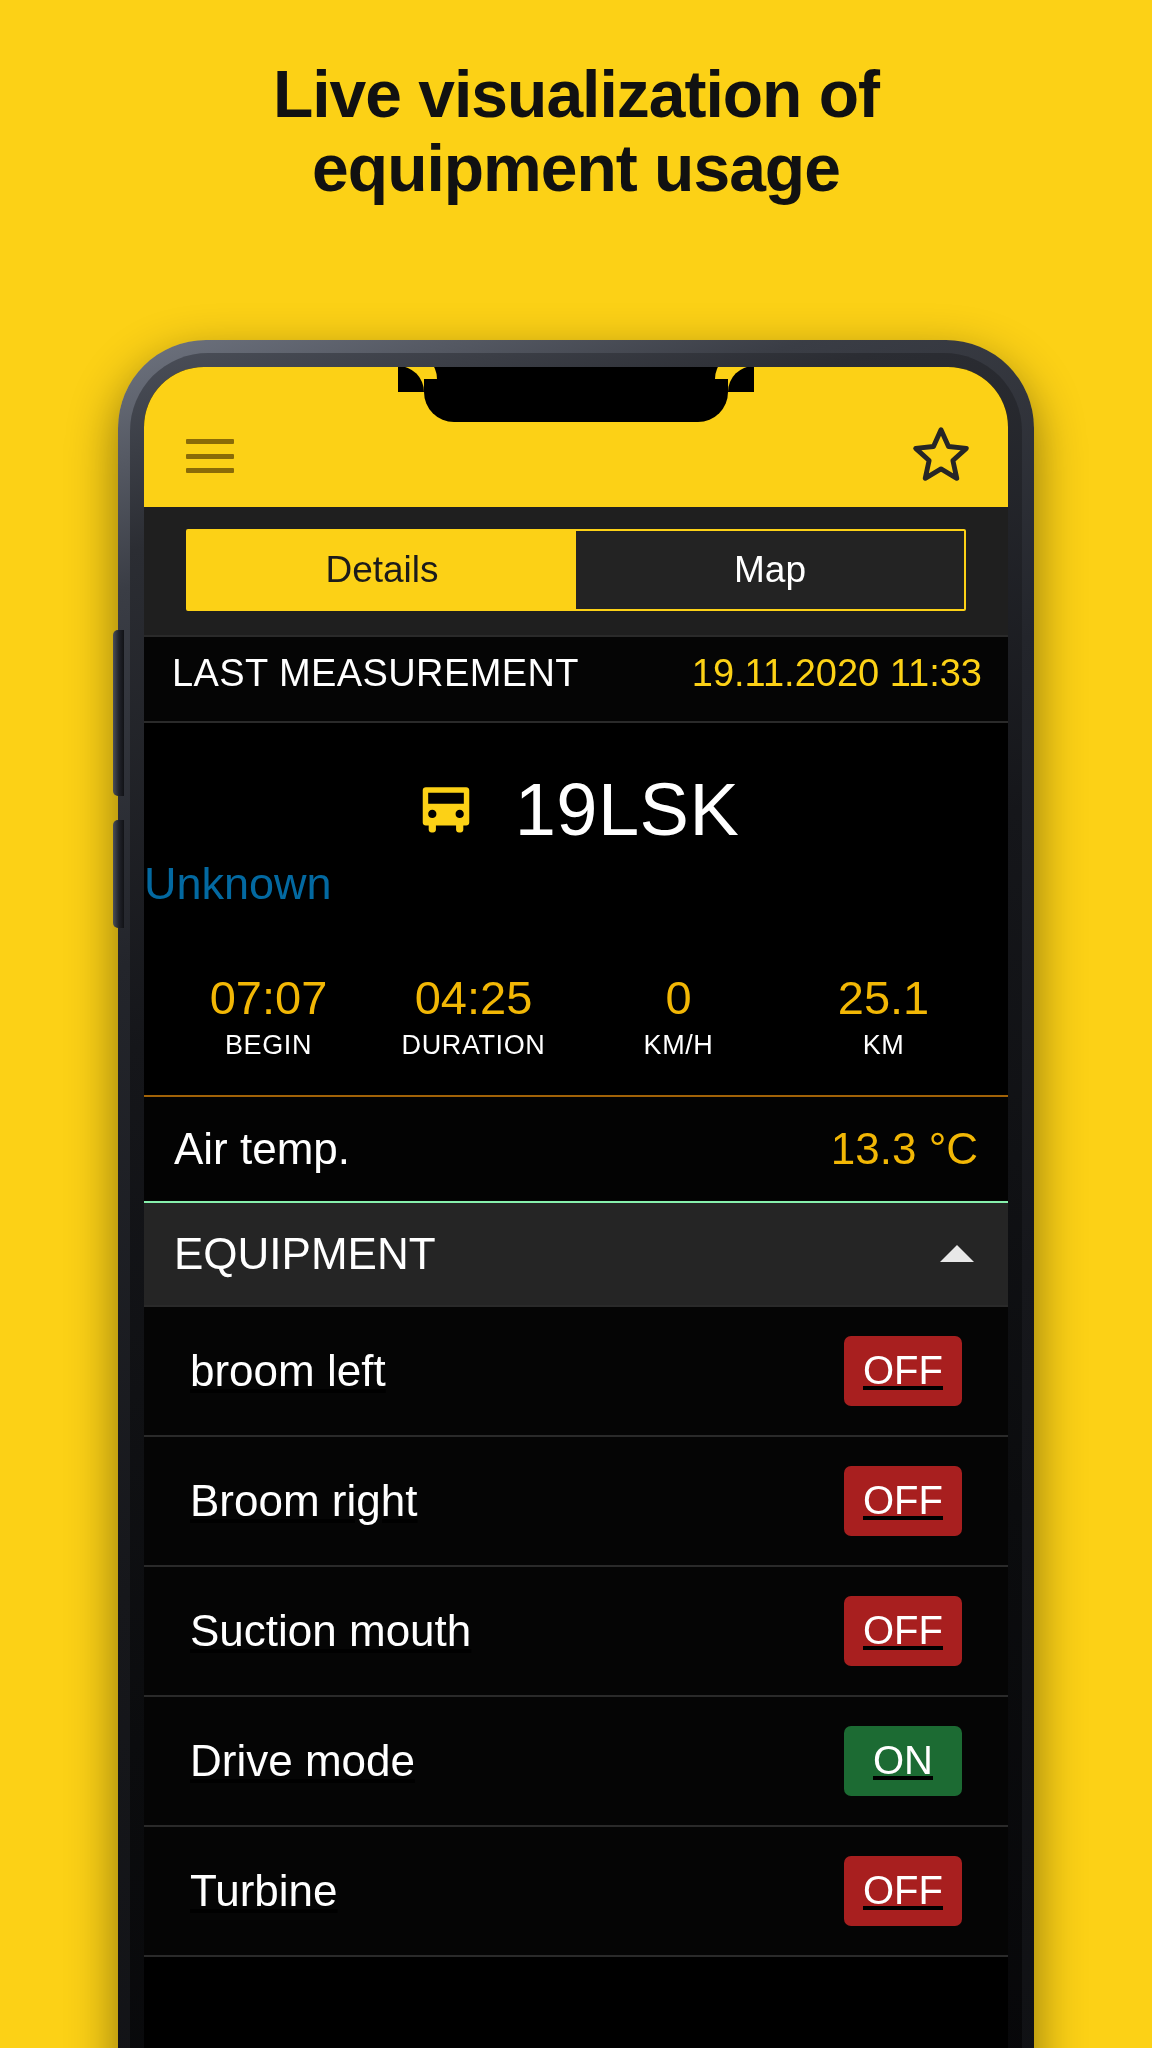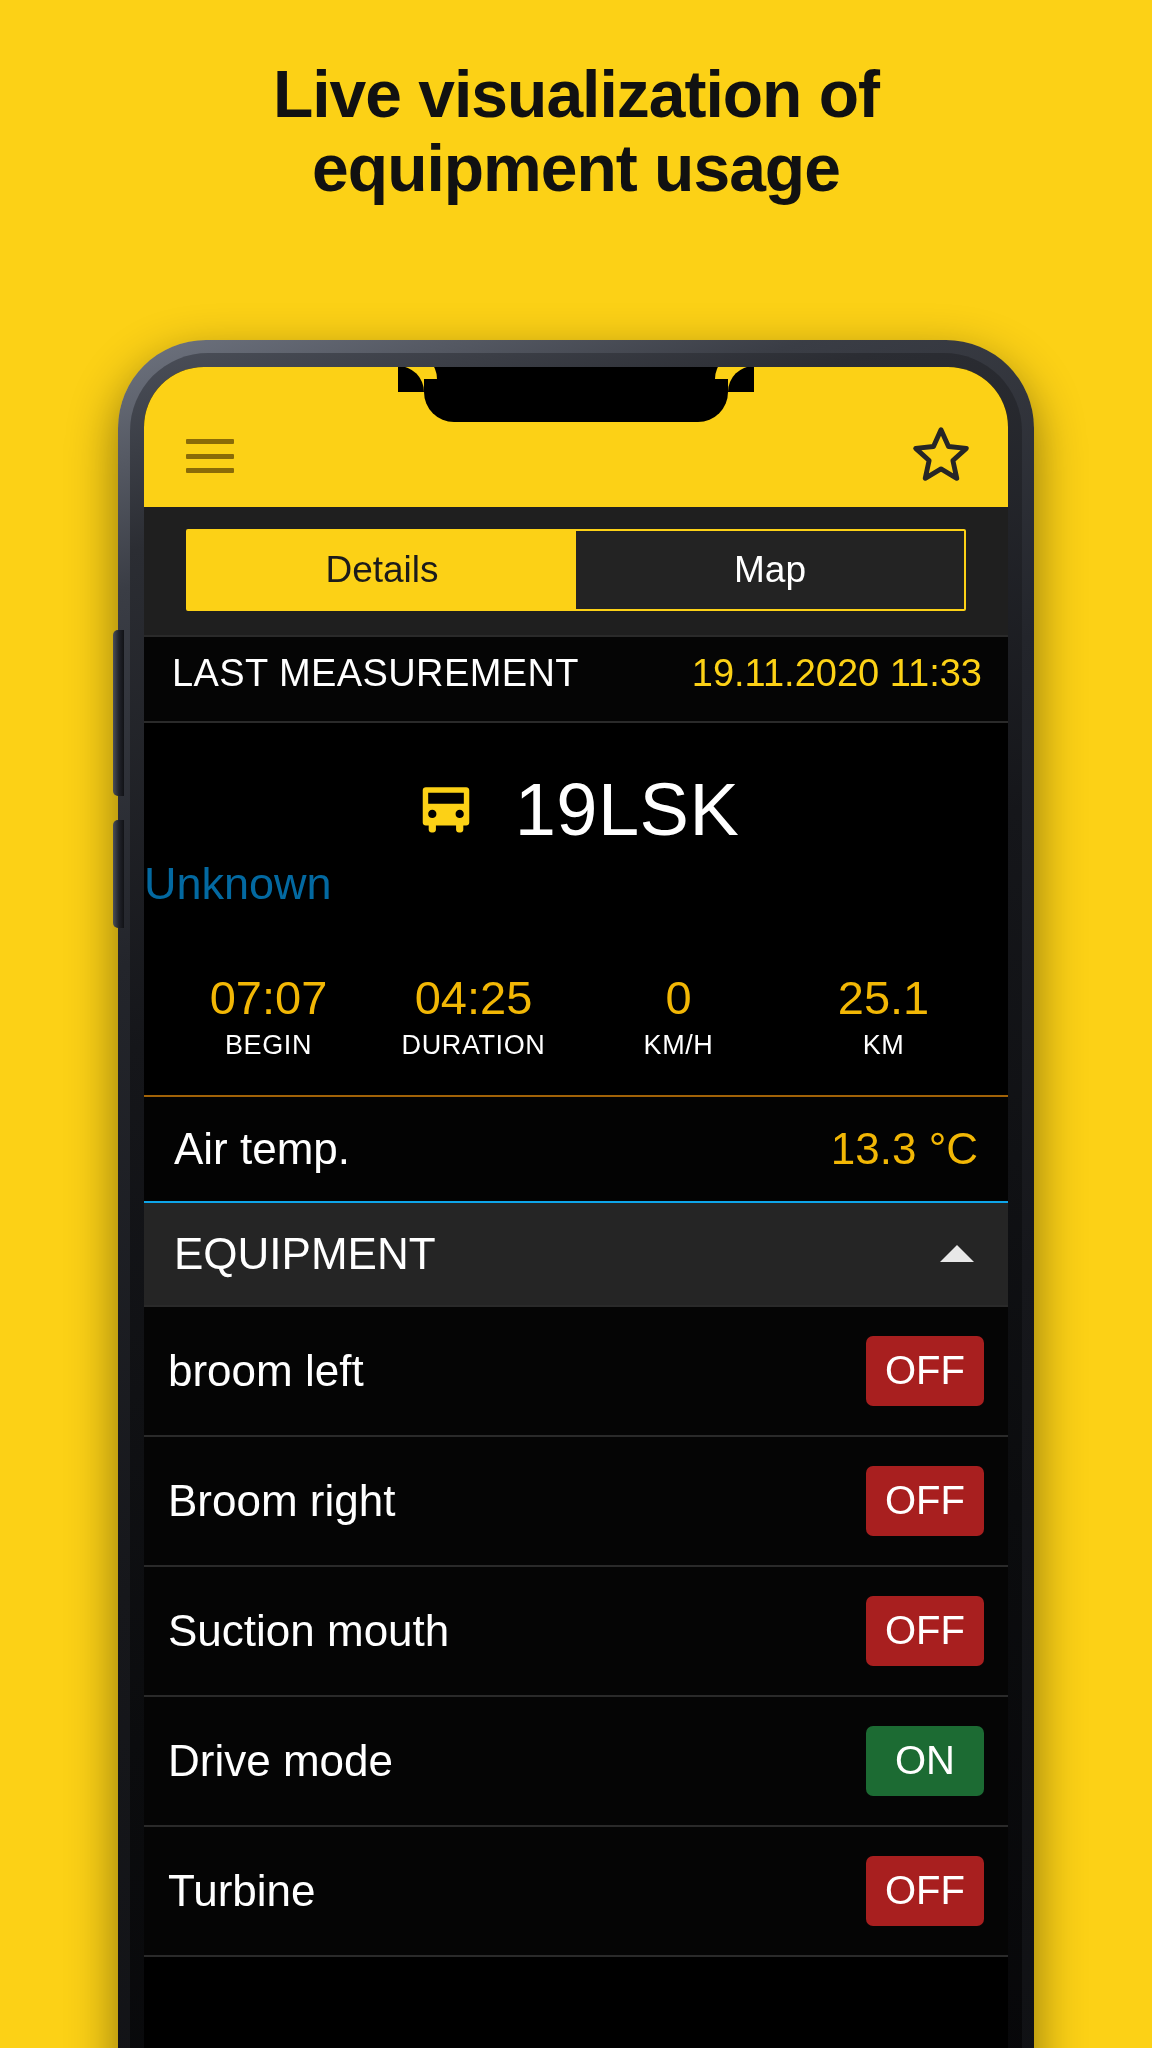--- a/index.html
+++ b/index.html
@@ -145,40 +145,41 @@
     display:flex; margin-top:26px; padding:0 22px;
   }
   .stat { flex:1; text-align:center; }
   .stat .num { color:#F2B705; font-size:47px; line-height:1.1;margin-top:36px; }
   .stat .lbl { color:#ffffff; font-size:27px; margin-top:6px; letter-spacing:0.6px; }
 
   .kv-row {
     display:flex; align-items:center; justify-content:space-between;
     height:106px; padding:0 30px;
     background:#030303;
-    border-bottom:2px solid #0ea5e9;
+    border-bottom:2px solid #86efac;
   }
   .kv-row .k { color:#ffffff; font-size:44px; font-weight:300; }
   .kv-row .v { color:#F2B705; font-size:44px; font-weight:300; }
 
   .equip-head {
     display:flex; align-items:center; justify-content:space-between;
     height:104px; padding:0 34px 0 30px;
     background:#252525;
     border-bottom:2px solid #2a2a2a;
     cursor:pointer;
   }
   .equip-head .t { color:#ffffff; font-size:44px; font-weight:300; }
   .caret { width:0; height:0; border-left:17px solid transparent; border-right:17px solid transparent; border-bottom:17px solid #e8e8e8; }
 
   .equip-row {
     display:flex; align-items:center; justify-content:space-between;
-    height:130px; padding:0 24px;
+    height:130px; padding:0 46px;
     background:#050505;
     border-bottom:2px solid #2a2a2a;
+    text-decoration:underline;
   }
   .equip-row .name { color:#ffffff; font-size:44px; font-weight:300; }
   .badge {
     min-width:118px; height:70px;
     display:flex; align-items:center; justify-content:center;
     border-radius:7px;
     color:#ffffff; font-size:40px;
     padding:0 14px;
     cursor:pointer;
   }

